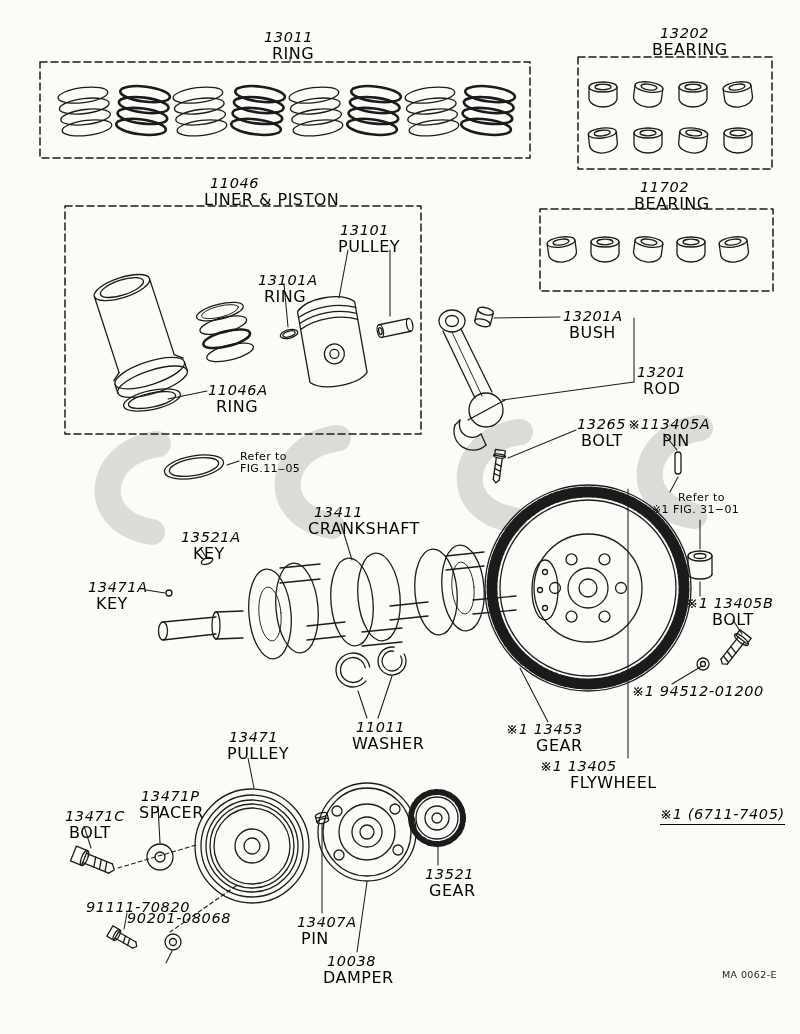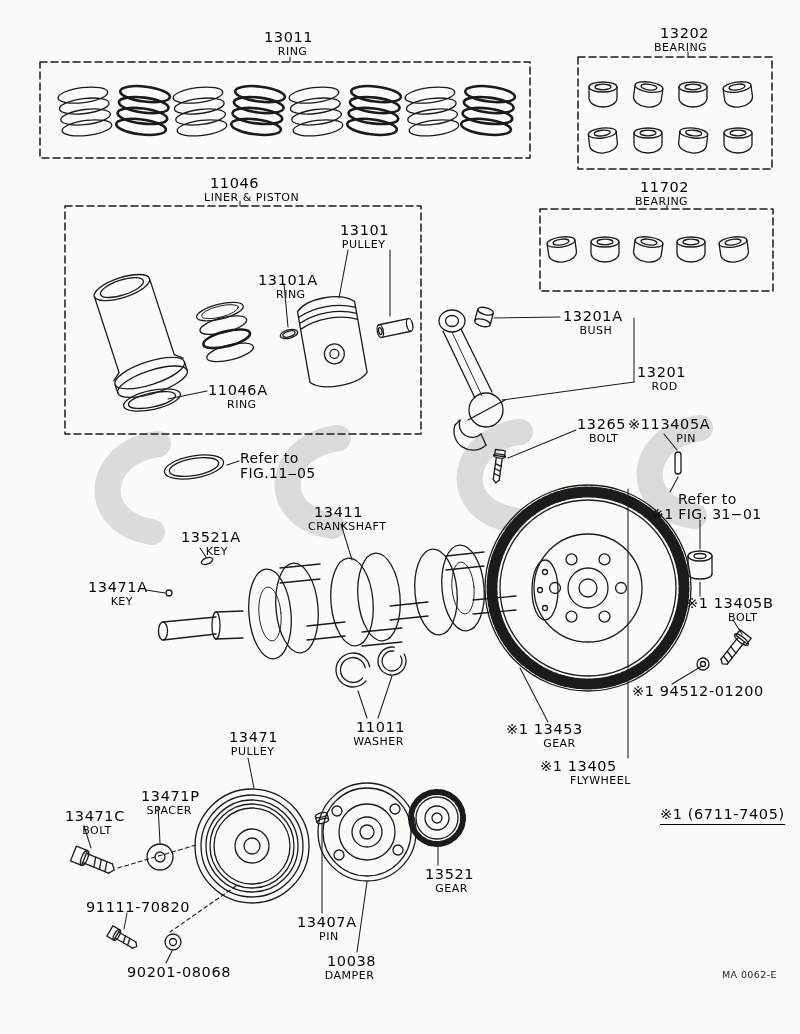--- a/index.html
+++ b/index.html
@@ -9,23 +9,23 @@
           stroke-linecap:round;stroke-linejoin:round;}
   svg .dashed{stroke-dasharray:7 4;stroke-width:1.5;}
   svg .teeth{stroke-width:11;stroke-dasharray:3.2 2.7;}
   svg .teeth-s{stroke-width:6;stroke-dasharray:3.6 3;}
   svg .thick{stroke-width:2.6;}
   svg .thin{stroke-width:.9;}
   svg .ld{stroke-width:1.05;}
   svg .dash2{stroke-dasharray:4 3;stroke-width:1.05;}
   svg .wm{stroke:#d6d6d3;stroke-width:26;opacity:.85;}
   .lbl{position:absolute;color:#050505;line-height:1.05;white-space:nowrap;}
-  .lbl .num{font-size:14.5px;letter-spacing:.6px;}
-  .lbl .sub{font-size:11px;letter-spacing:.5px;margin-top:1px;text-align:center;}
-  .lbl .rline{font-size:14px;letter-spacing:.4px;}
+  .lbl .num{font-size:14.5px;letter-spacing:.6px;font-style:italic;}
+  .lbl .sub{font-size:16px;letter-spacing:.5px;margin-top:1px;}
+  .lbl .rline{font-size:11px;letter-spacing:.4px;}
   .underline{border-bottom:1.4px solid #050505;padding-bottom:2px;}
   .doccode{position:absolute;font-size:9.5px;color:#222;letter-spacing:.4px;}
 </style>
 </head>
 <body>
 
 <div class="page">
 
 <svg class="art" width="800" height="1034" viewBox="0 0 800 1034">
   <defs>
@@ -488,21 +488,21 @@
 
 <div class="lbl" style="left:65px;top:809px">
   <div class="num">13471C</div>
   <div class="sub" style="margin-left:4px">BOLT</div>
 </div>
 
 <div class="lbl" style="left:86px;top:900px">
   <div class="num">91111-70820</div>
 </div>
 
-<div class="lbl" style="left:127px;top:965px">
+<div class="lbl" style="left:127px;top:911px">
   <div class="num">90201-08068</div>
 </div>
 
 <div class="lbl" style="left:297px;top:915px">
   <div class="num">13407A</div>
   <div class="sub" style="margin-left:4px">PIN</div>
 </div>
 
 <div class="lbl" style="left:327px;top:954px">
   <div class="num">10038</div>

